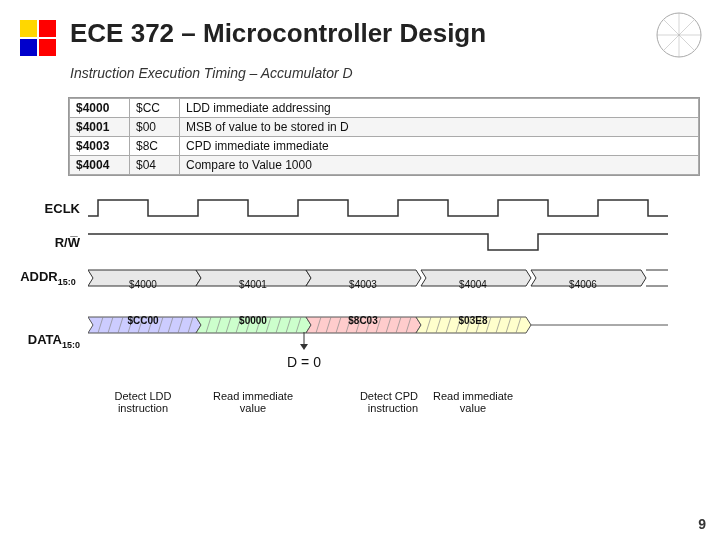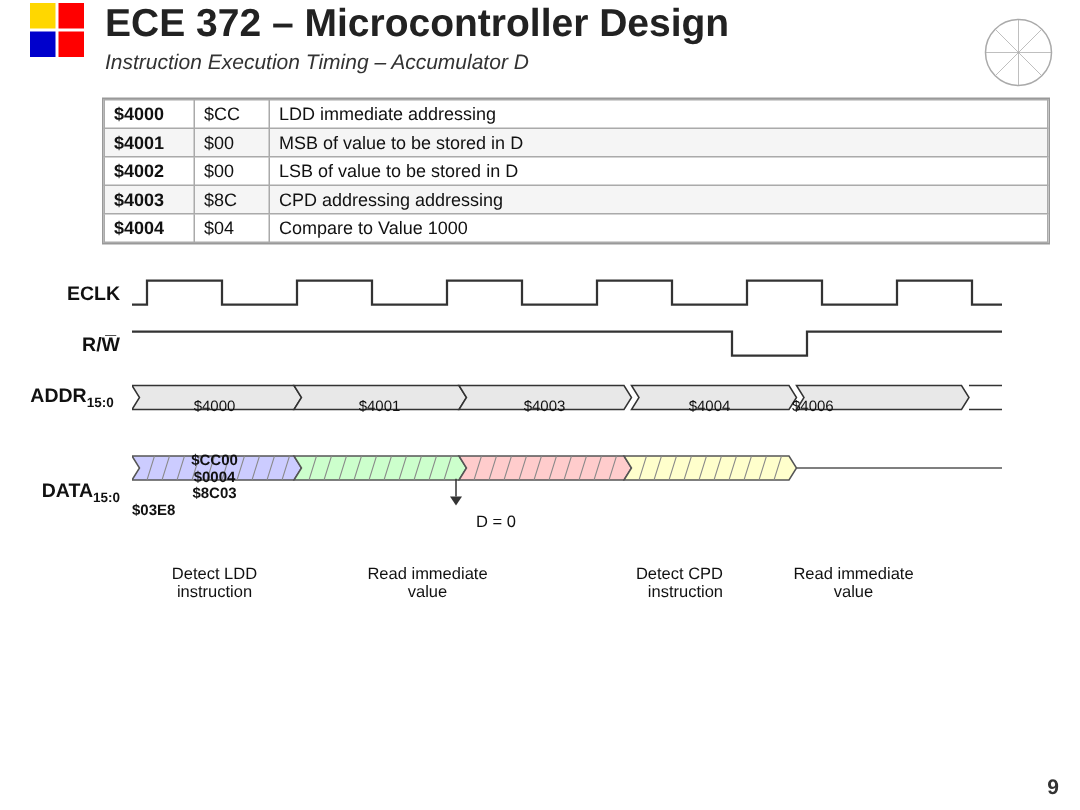--- a/index.html
+++ b/index.html
@@ -9,21 +9,21 @@
       background: #ffffff;
       font-family: Arial, sans-serif;
       overflow: hidden;
       position: relative;
     }
 
     
     .header {
       display: flex;
       align-items: flex-start;
-      padding: 0 20px 6px 20px;
+      padding: 18px 20px 6px 20px;
     }
     .logo-box {
       width: 36px;
       height: 36px;
       margin-right: 14px;
       flex-shrink: 0;
       position: relative;
       top: 2px;
     }
     .logo-inner {
@@ -34,21 +34,21 @@
     .main-title {
       font-size: 26px;
       font-weight: bold;
       color: #222;
       line-height: 1.2;
     }
     .subtitle {
       font-size: 14px;
       font-style: italic;
       color: #333;
-      margin-top: 2px;
+      margin-top: 16px;
     }
     .corner-image {
       position: absolute;
       top: 10px;
       right: 16px;
       width: 50px;
       height: 50px;
     }
 
     
@@ -164,28 +164,23 @@
           <td class="col-addr">$4000</td>
           <td class="col-hex">$CC</td>
           <td>LDD immediate addressing</td>
         </tr>
         <tr>
           <td class="col-addr">$4001</td>
           <td class="col-hex">$00</td>
           <td>MSB of value to be stored in D</td>
         </tr>
         <tr>
-          <td class="col-addr">$4002</td>
-          <td class="col-hex">$00</td>
-          <td>LSB of value to be stored in D</td>
-        </tr>
-        <tr>
           <td class="col-addr">$4003</td>
           <td class="col-hex">$8C</td>
-          <td>CPD addressing addressing</td>
+          <td>CPD immediate immediate</td>
         </tr>
         <tr>
           <td class="col-addr">$4004</td>
           <td class="col-hex">$04</td>
           <td>Compare to Value 1000</td>
         </tr>
       </tbody>
   </table>
 </div>
 
@@ -235,21 +230,21 @@
         <line x1="558" y1="22" x2="580" y2="22" stroke="#333" stroke-width="1"></line>
       </svg>
     </div>
   </div>
 
   <div style="position:absolute; top:85px; left:72px; width:580px; display:flex; font-size:10px; color:#111;">
     <div style="width:110px; text-align:center;">$4000</div>
     <div style="width:110px; text-align:center;">$4001</div>
     <div style="width:110px; text-align:center;">$4003</div>
     <div style="width:110px; text-align:center;">$4004</div>
-    <div style="width:110px; text-align:left;">$4006</div>
+    <div style="width:110px; text-align:center;">$4006</div>
   </div>
 
   <div class="signal-row" style="top:106px;">
     <div class="signal-label" style="font-size:13px; font-weight:bold; text-align:right; padding-right:8px; width:72px;margin-top:32px;">
       DATA<sub style="font-size:9px;">15:0</sub>
     </div>
     <div class="signal-canvas">
       <svg class="waveform" width="580" height="28" viewBox="0 0 580 28">
 
         <polygon points="0,6 5,14 0,22 108,22 113,14 108,6" fill="#ccccff" stroke="#555" stroke-width="1"></polygon>
@@ -299,36 +294,36 @@
         <line x1="403" y1="6" x2="398" y2="22" stroke="#888" stroke-width="0.7"></line>
         <line x1="413" y1="6" x2="408" y2="22" stroke="#888" stroke-width="0.7"></line>
         <line x1="423" y1="6" x2="418" y2="22" stroke="#888" stroke-width="0.7"></line>
         <line x1="433" y1="6" x2="428" y2="22" stroke="#888" stroke-width="0.7"></line>
 
         <line x1="443" y1="14" x2="580" y2="14" stroke="#555" stroke-width="1"></line>
       </svg>
     </div>
   </div>
 
-  <div style="position:absolute; top:121px; left:72px; width:580px; display:flex; font-size:10px; color:#111; font-weight:bold;flex-direction:column;">
+  <div style="position:absolute; top:121px; left:72px; width:580px; display:flex; font-size:10px; color:#111; font-weight:bold;">
     <div style="width:110px; text-align:center;">$CC00</div>
-    <div style="width:110px; text-align:center;">$0004</div>
+    <div style="width:110px; text-align:center;">$0000</div>
     <div style="width:110px; text-align:center;">$8C03</div>
-    <div style="width:110px; text-align:left;">$03E8</div>
+    <div style="width:110px; text-align:center;">$03E8</div>
   </div>
 
   <div class="d-equals" style="left:248px; top:138px;">
     <svg width="80" height="24" viewBox="0 0 80 24">
       <line x1="40" y1="0" x2="40" y2="12" stroke="#333" stroke-width="1"></line>
       <polygon points="36,12 44,12 40,18" fill="#333"></polygon>
     </svg>
-    <div style="text-align:right; font-size:11px; margin-top:-4px;">D = 0</div>
-  </div>
-
-  <div style="position:absolute; bottom:0px; left:72px; width:580px; display:flex; font-size:11px; color:#111;gap:32px;">
+    <div style="text-align:center; font-size:14px; margin-top:-4px;">D = 0</div>
+  </div>
+
+  <div style="position:absolute; bottom:0px; left:72px; width:580px; display:flex; font-size:11px; color:#111;">
     <div style="width:110px; text-align:center;">
       Detect LDD<br>instruction
     </div>
     <div style="width:110px; text-align:center;">
       Read immediate<br>value
     </div>
     <div style="width:110px; text-align:right;">
       Detect CPD<br>instruction
     </div>
     <div style="width:110px; text-align:center;">

